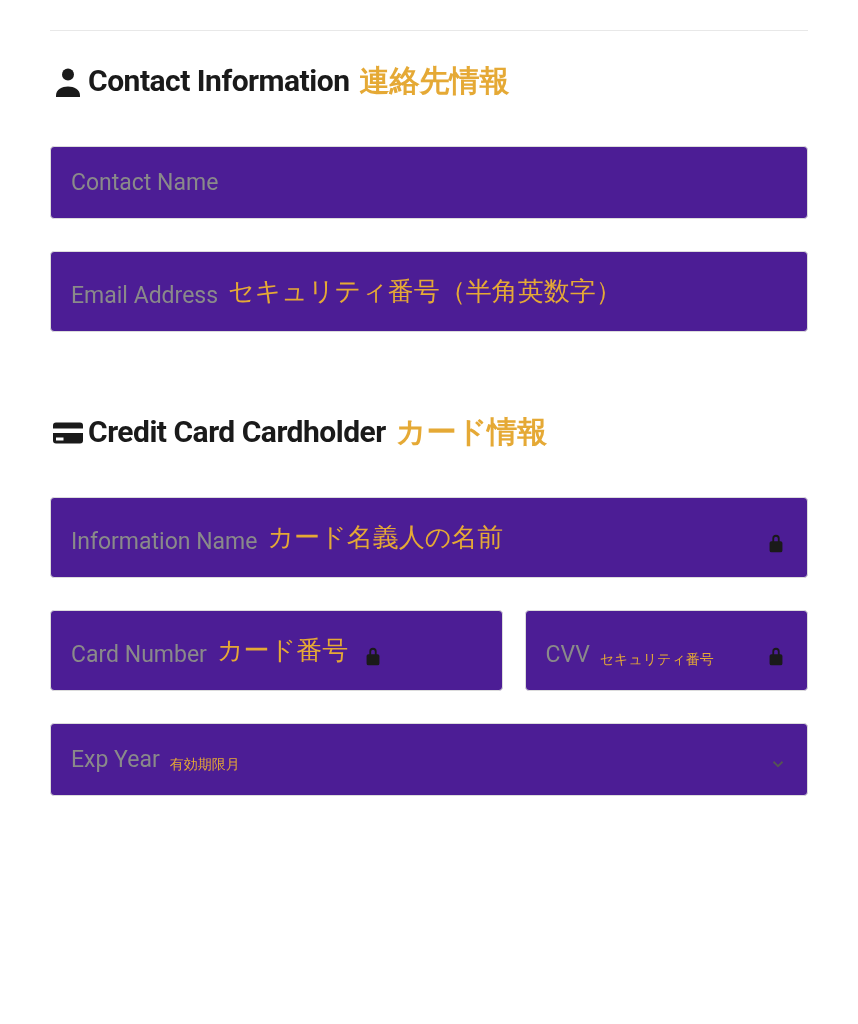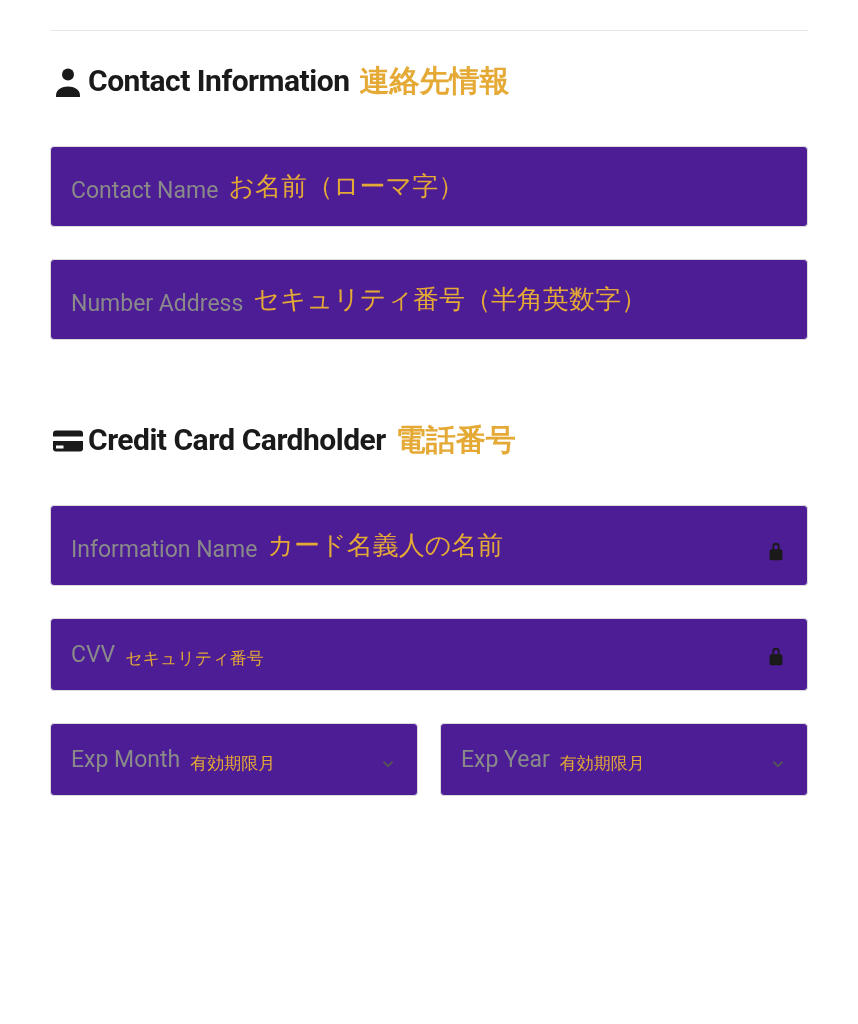--- a/index.html
+++ b/index.html
@@ -65,21 +65,21 @@
     font-weight: 400;
     white-space: nowrap;
   }
   .field-label-jp {
     font-size: 26px;
     color: #e5a935;
     font-weight: 500;
     white-space: nowrap;
   }
   .field-label-jp.small {
-    font-size: 17px;
+    font-size: 14px;
     line-height: 1.2;
   }
   .lock-icon {
     width: 22px;
     height: 22px;
     color: #1a1a1a;
     margin-left: auto;
   }
   .chevron-icon {
     width: 18px;
@@ -108,83 +108,82 @@
     </span>
     <div>
       <span class="section-title">Contact Information</span>
       <span class="section-title-jp">連絡先情報</span>
     </div>
   </div>
 
   <div class="field-row">
     <div class="field">
       <span class="field-label">Contact Name</span>
-      <span class="field-label-jp">お名前（ローマ字）</span>
     </div>
   </div>
 
 
   <div class="field-row">
     <div class="field">
-      <span class="field-label">Number Address</span>
+      <span class="field-label">Email Address</span>
       <span class="field-label-jp">セキュリティ番号（半角英数字）</span>
     </div>
   </div>
 </div>
 
 <div class="section">
   <div class="section-header">
     <span class="section-icon">
       <svg viewBox="0 0 24 24" width="36" height="36" fill="currentColor">
         <rect x="2" y="5" width="20" height="14" rx="2"></rect>
         <rect x="2" y="9" width="20" height="3" fill="#fff"></rect>
         <rect x="4" y="15" width="5" height="2" fill="#fff"></rect>
       </svg>
     </span>
     <div>
       <span class="section-title">Credit Card Cardholder</span>
-      <span class="section-title-jp">電話番号</span>
+      <span class="section-title-jp">カード情報</span>
     </div>
   </div>
 
   <div class="field-row">
     <div class="field">
       <span class="field-label">Information Name</span>
       <span class="field-label-jp">カード名義人の名前</span>
       <span class="lock-icon">
         <svg viewBox="0 0 24 24" width="22" height="22" fill="currentColor">
           <path d="M12 2a4 4 0 0 0-4 4v3H7a2 2 0 0 0-2 2v8a2 2 0 0 0 2 2h10a2 2 0 0 0 2-2v-8a2 2 0 0 0-2-2h-1V6a4 4 0 0 0-4-4zm-2 4a2 2 0 1 1 4 0v3h-4V6z"></path>
         </svg>
       </span>
     </div>
   </div>
 
   <div class="field-row">
+    <div class="field" style="flex:1.7">
+      <span class="field-label">Card Number</span>
+      <span class="field-label-jp">カード番号</span>
+      <span class="lock-icon" style="margin-left:4px">
+        <svg viewBox="0 0 24 24" width="22" height="22" fill="currentColor">
+          <path d="M12 2a4 4 0 0 0-4 4v3H7a2 2 0 0 0-2 2v8a2 2 0 0 0 2 2h10a2 2 0 0 0 2-2v-8a2 2 0 0 0-2-2h-1V6a4 4 0 0 0-4-4zm-2 4a2 2 0 1 1 4 0v3h-4V6z"></path>
+        </svg>
+      </span>
+    </div>
     <div class="field" style="flex:1">
       <span class="field-label">CVV</span>
       <span class="field-label-jp small">セキュリティ番号</span>
       <span class="lock-icon">
         <svg viewBox="0 0 24 24" width="22" height="22" fill="currentColor">
           <path d="M12 2a4 4 0 0 0-4 4v3H7a2 2 0 0 0-2 2v8a2 2 0 0 0 2 2h10a2 2 0 0 0 2-2v-8a2 2 0 0 0-2-2h-1V6a4 4 0 0 0-4-4zm-2 4a2 2 0 1 1 4 0v3h-4V6z"></path>
         </svg>
       </span>
     </div>
   </div>
 
   <div class="field-row">
     <div class="field">
-      <span class="field-label">Exp Month</span>
-      <span class="field-label-jp small">有効期限月</span>
-      <span class="chevron-icon">
-        <svg viewBox="0 0 24 24" width="18" height="18" fill="none" stroke="currentColor" stroke-width="2.5">
-          <polyline points="6 9 12 15 18 9"></polyline>
-        </svg>
-      </span>
-    </div>
-    <div class="field">
       <span class="field-label">Exp Year</span>
       <span class="field-label-jp small">有効期限月</span>
       <span class="chevron-icon">
         <svg viewBox="0 0 24 24" width="18" height="18" fill="none" stroke="currentColor" stroke-width="2.5">
           <polyline points="6 9 12 15 18 9"></polyline>
         </svg>
       </span>
     </div>
   </div>
 </div>

